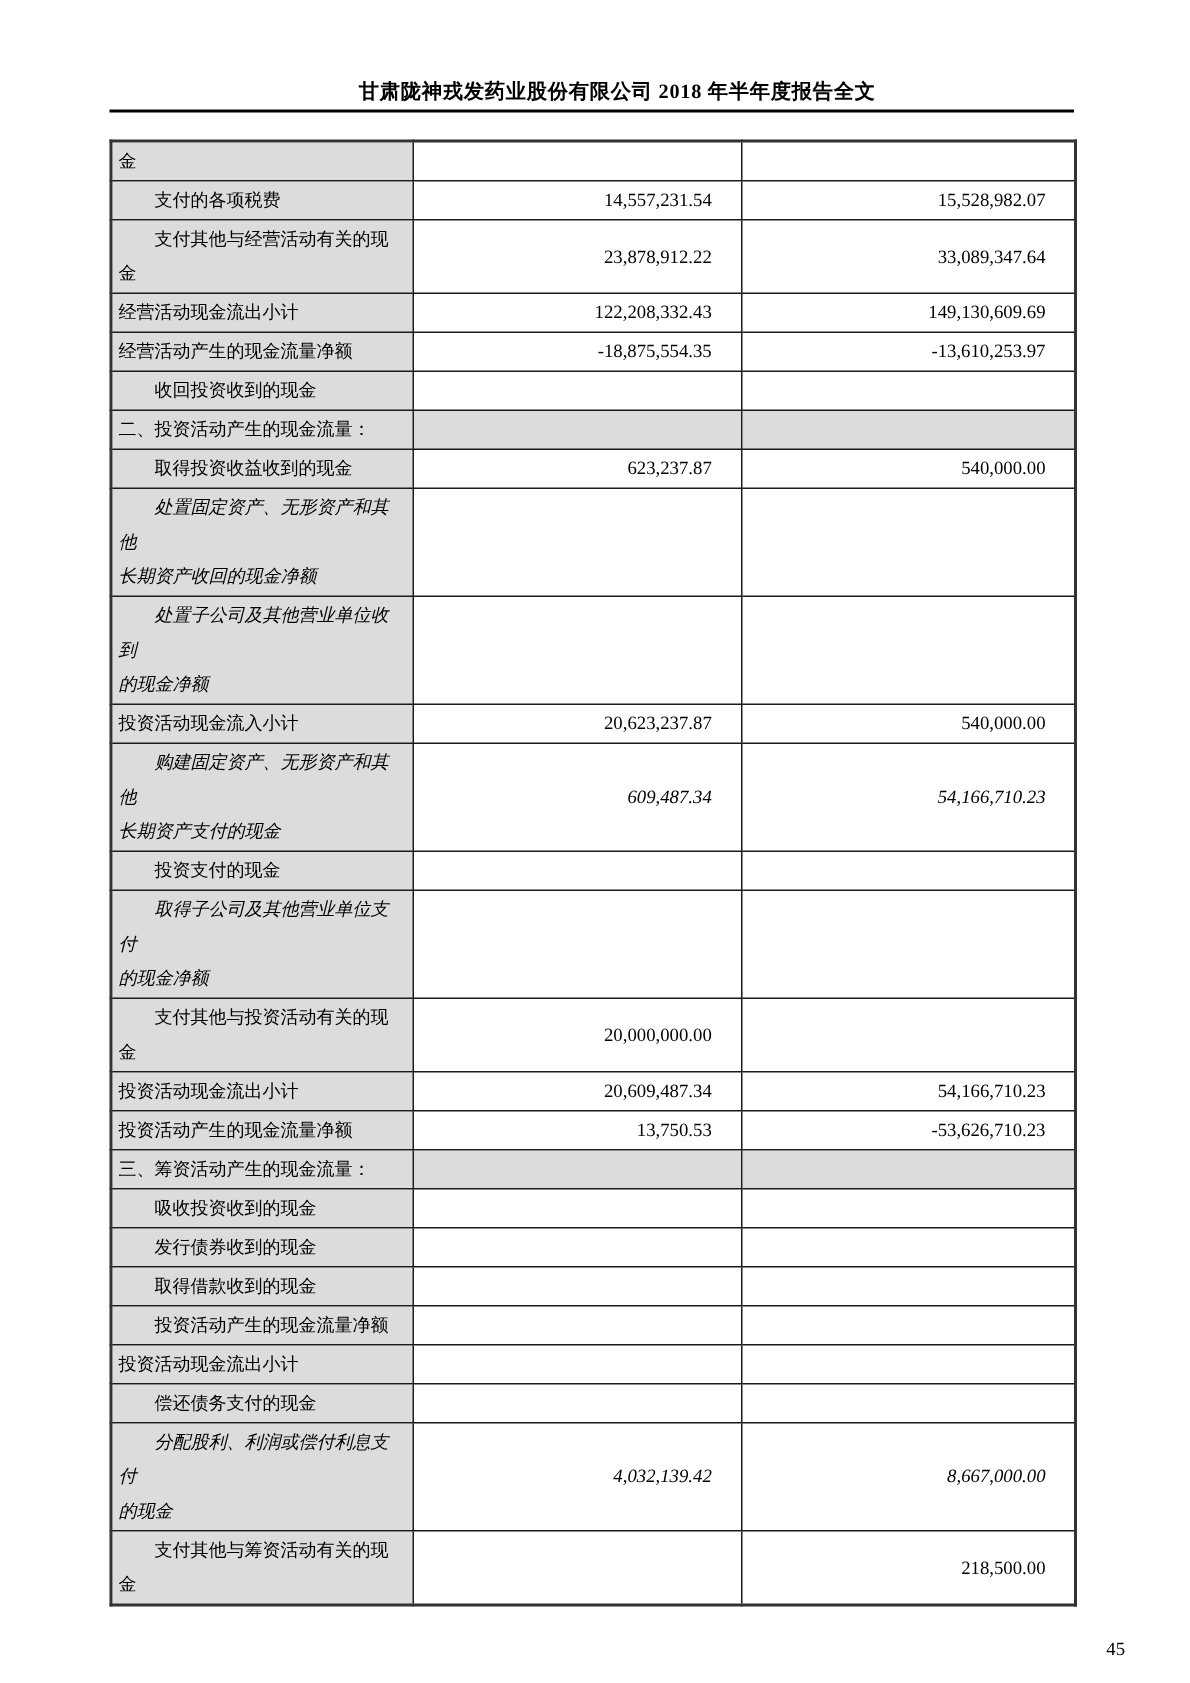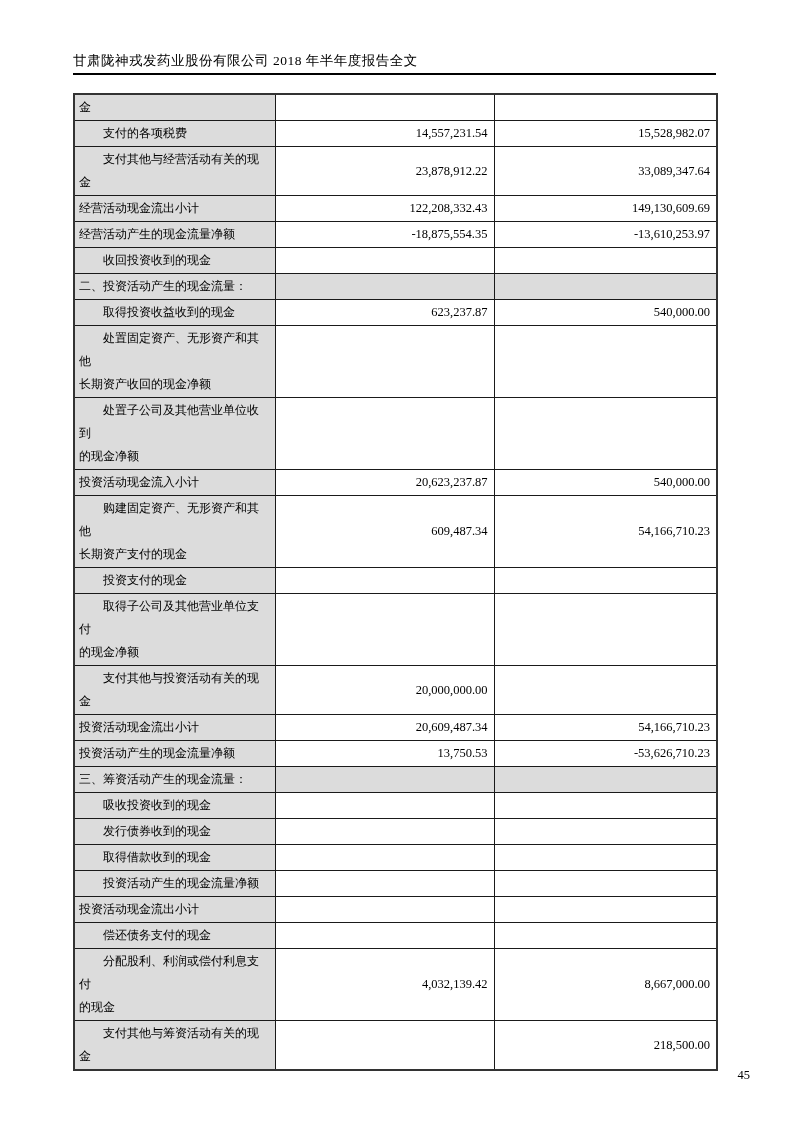--- a/index.html
+++ b/index.html
@@ -10,24 +10,25 @@
     color: #000;
   }
   .page {
     position: relative;
     width: 793px; height: 1122px;
     background: #fff;
     overflow: hidden;
   }
   .header {
     position: absolute;
-    left: 73px; top: 52px; width: 643px;
-    text-align: left;
+    left: 90px; top: 52px; width: 643px;
+    text-align: center;
     font-size: 13.5px;
     letter-spacing: 0.5px;
+    font-weight: bold;
   }
   .header-rule {
     position: absolute;
     left: 73px; top: 73px; width: 643px;
     border-top: 2px solid #000;
   }
   table.cashflow {
     position: absolute;
     left: 73px; top: 93px;
     width: 643px;
@@ -47,30 +48,30 @@
   td.label {
     background: #dcdcdc;
     padding: 1px 4px;
     white-space: pre-line;
     line-height: 23px;
   }
   td.label.indent { text-indent: 24px; }
   td.num {
     background: #ffffff;
     text-align: right;
-    padding: 1px 6px;
+    padding: 1px 19px;
     font-size: 12.5px;
     white-space: nowrap;
   }
   tr.single { height: 26px; }
-  tr.double { height: 52px; }
+  tr.double { height: 52px; font-style: italic; }
   tr.section td.num { background: #dcdcdc; }
   .page-number {
     position: absolute;
-    right: 43px; top: 1068px;
+    right: 43px; top: 1092px;
     font-size: 12.5px;
     text-align: right;
   }
 </style>
 </head>
 <body>
 
 <div class="page">
 
   <div class="header">甘肃陇神戎发药业股份有限公司 2018 年半年度报告全文</div>

